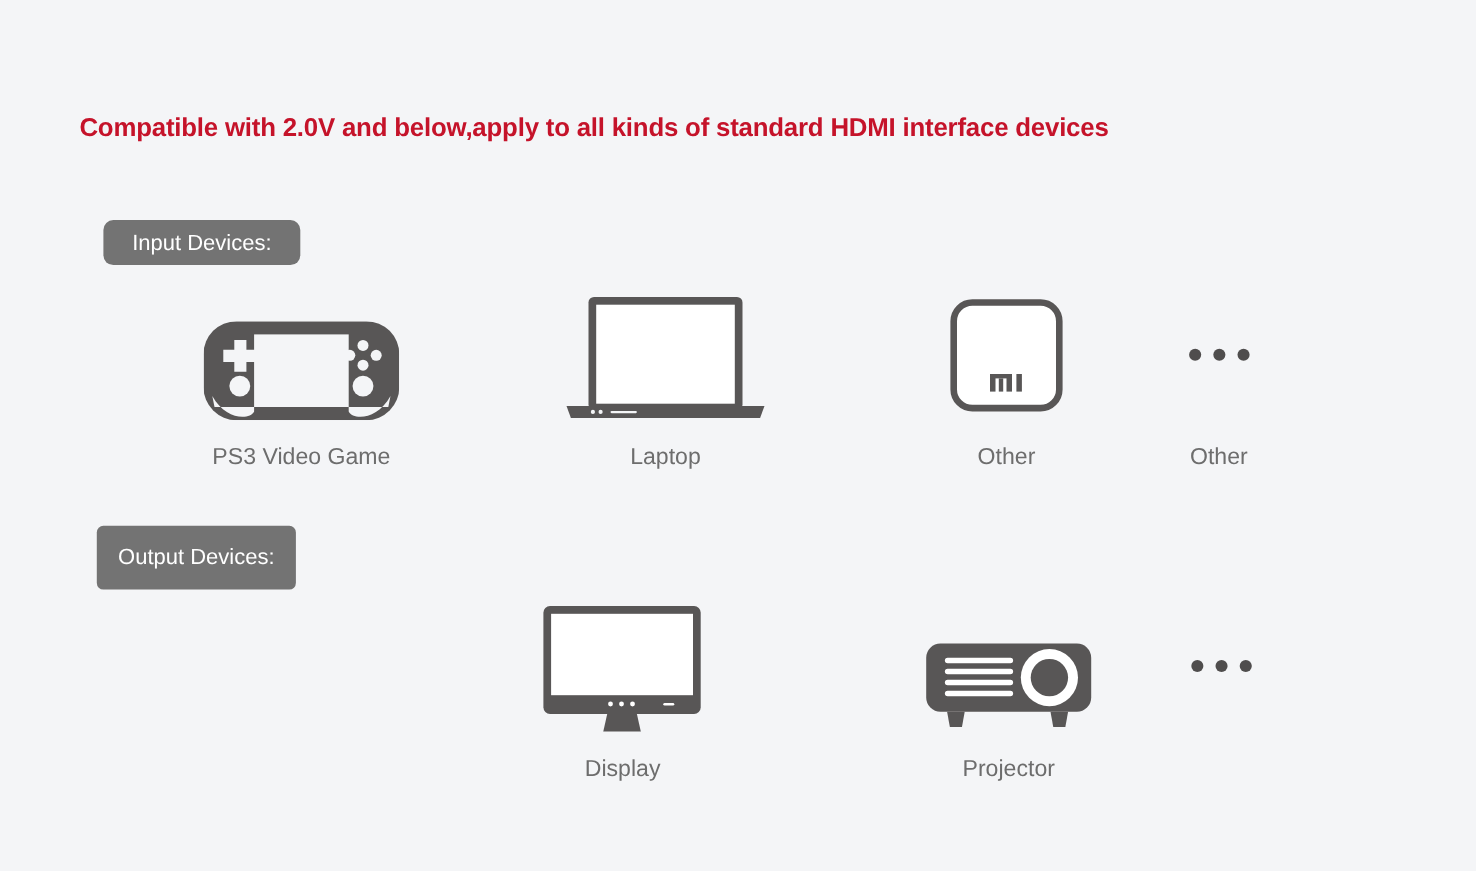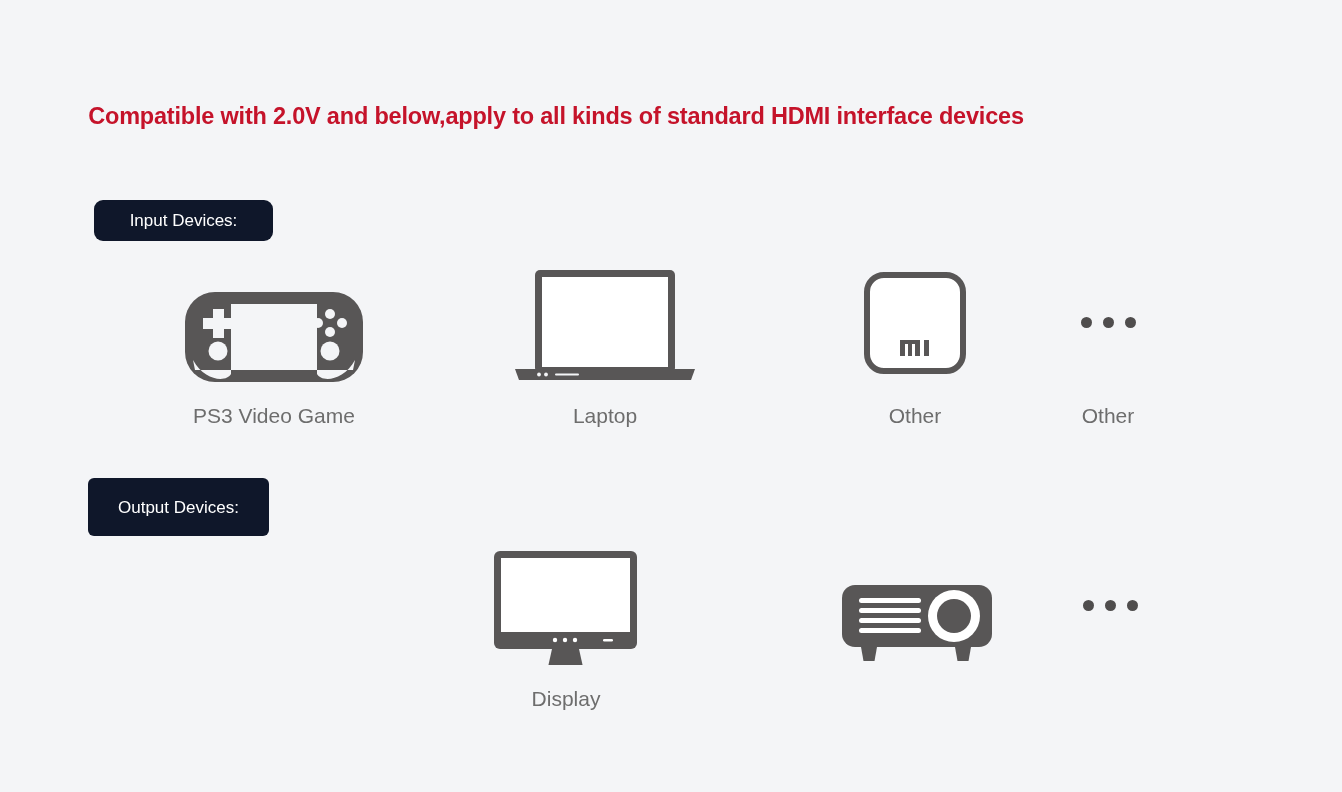--- a/index.html
+++ b/index.html
@@ -22,29 +22,28 @@
     position: absolute;
     top: 103px;
     left: 0;
     width: 1080px;
     text-align: center;
     font-size: 23.5px;
     font-weight: bold;
     color: #c5132a;
     letter-spacing: -0.2px;
     white-space: nowrap;
-    margin-left: 16px;
   }
 
   
   .badge {
     position: absolute;
-    background: #0f172a;
+    background: #737373;
     color: #ffffff;
-    font-size: 17px;
+    font-size: 20px;
     line-height: 1;
     font-weight: normal;
     display: flex;
     align-items: center;
     justify-content: center;
     white-space: nowrap;
   }
   .badge-input  { left: 94px; top: 200px; width: 179px; height: 41px; border-radius: 9px; }
   .badge-output { left: 88px; top: 478px; width: 181px; height: 58px; border-radius: 6px; }
 
@@ -208,20 +207,21 @@
             <rect x="22" y="33" width="62" height="5" rx="2.5"></rect>
             <rect x="22" y="43" width="62" height="5" rx="2.5"></rect>
             <rect x="22" y="53" width="62" height="5" rx="2.5"></rect>
           </g>
           <circle cx="117" cy="41" r="26" fill="#ffffff"></circle>
           <circle cx="117" cy="41" r="17" fill="#585656"></circle>
           <path d="M24 72 H40 L37.5 86 H26.5 Z" fill="#585656"></path>
           <path d="M118 72 H134 L131.5 86 H120.5 Z" fill="#585656"></path>
         </svg>
       </div>
+      <div class="device-label">Projector</div>
     </div>
 
     <div class="device d-other2">
       <div class="ellipsis-art">
         <i></i>
         <i></i>
         <i></i>
       </div>
       <div class="device-label"></div>
     </div>

